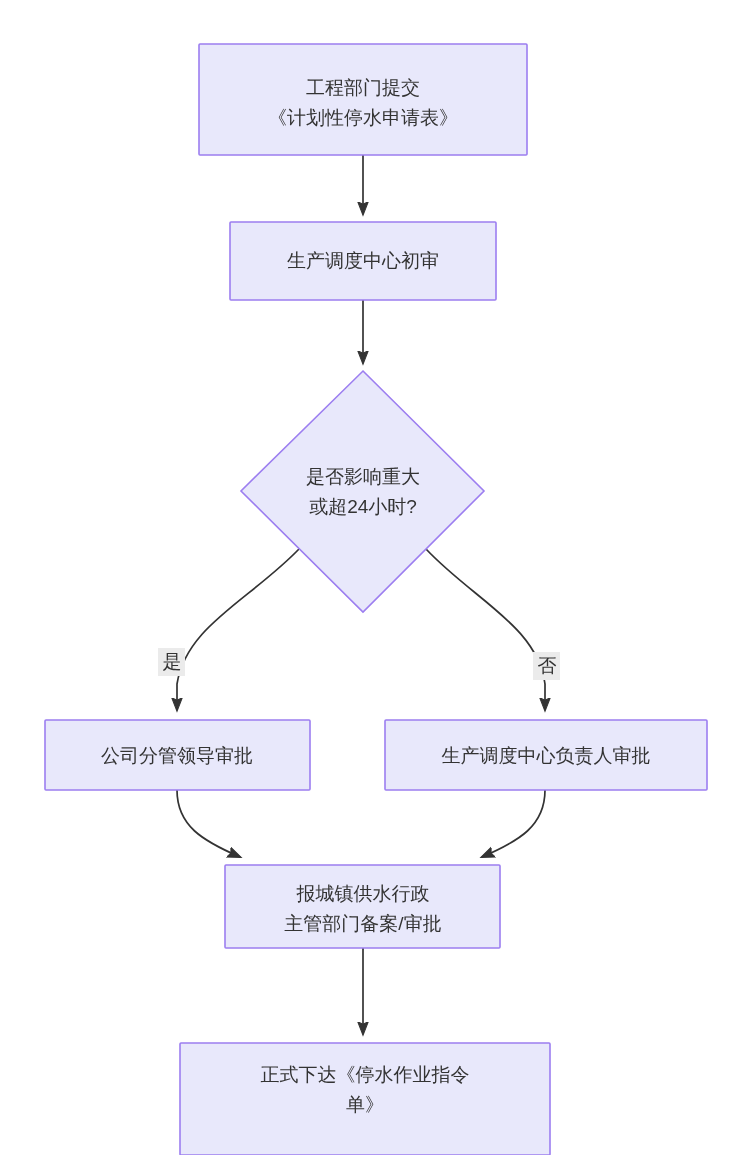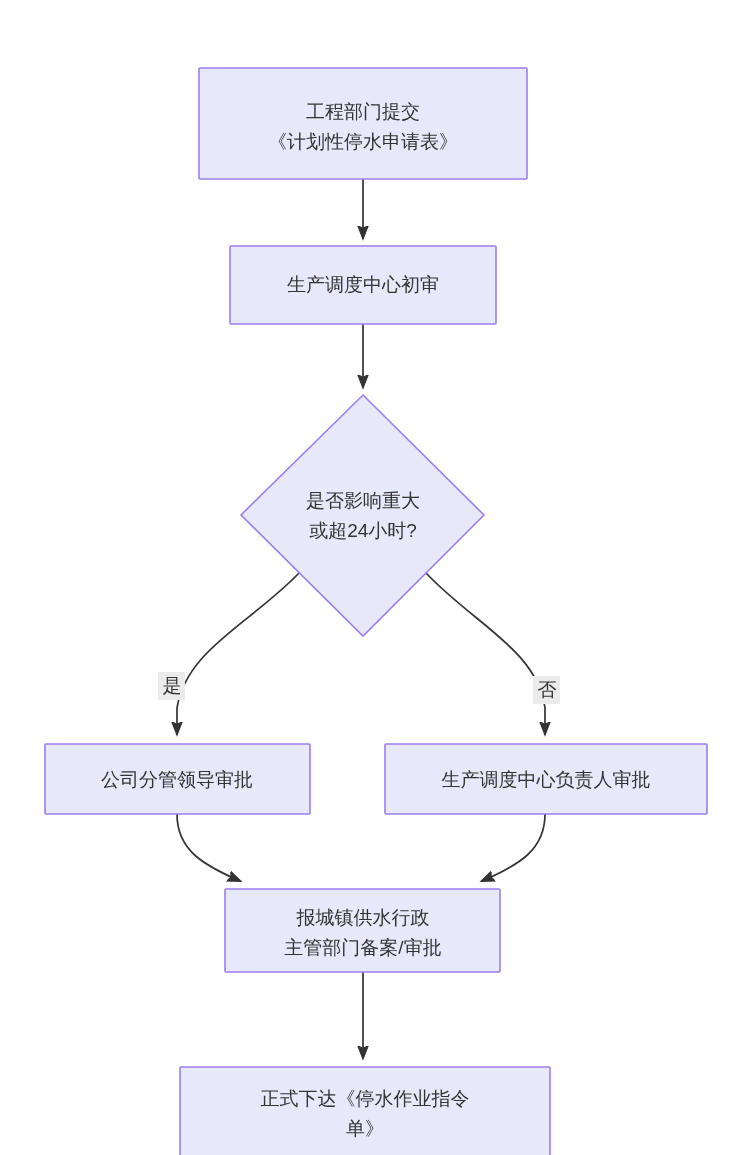--- a/index.html
+++ b/index.html
@@ -11,21 +11,20 @@
     width: 756px;
     height: 1155px;
     font-family: "Liberation Sans", "DejaVu Sans", sans-serif;
     overflow: hidden;
   }
   #flowchart-root {
     position: relative;
     width: 756px;
     height: 895px;
     background: #ffffff;
-    margin-top: 24px;
   }
   svg.flow-canvas {
     position: absolute;
     left: 0;
     top: 0;
     width: 756px;
     height: 1155px;
     display: block;
   }
   .node-shape {

